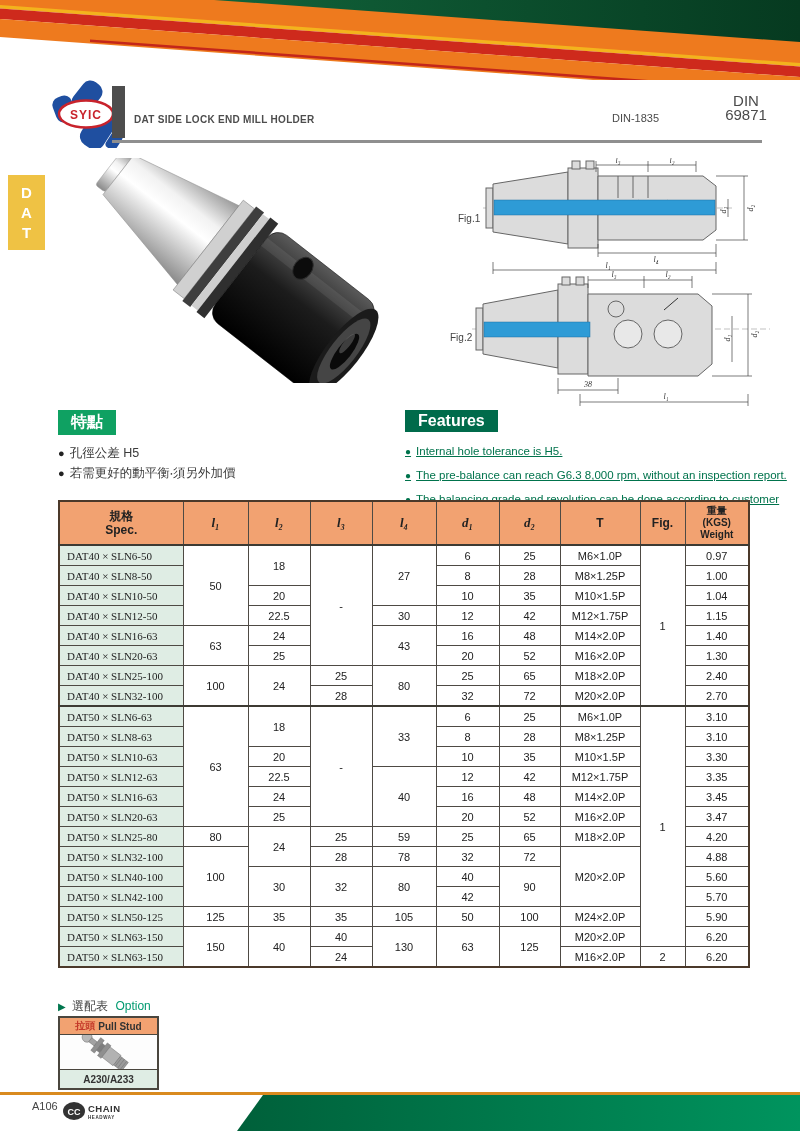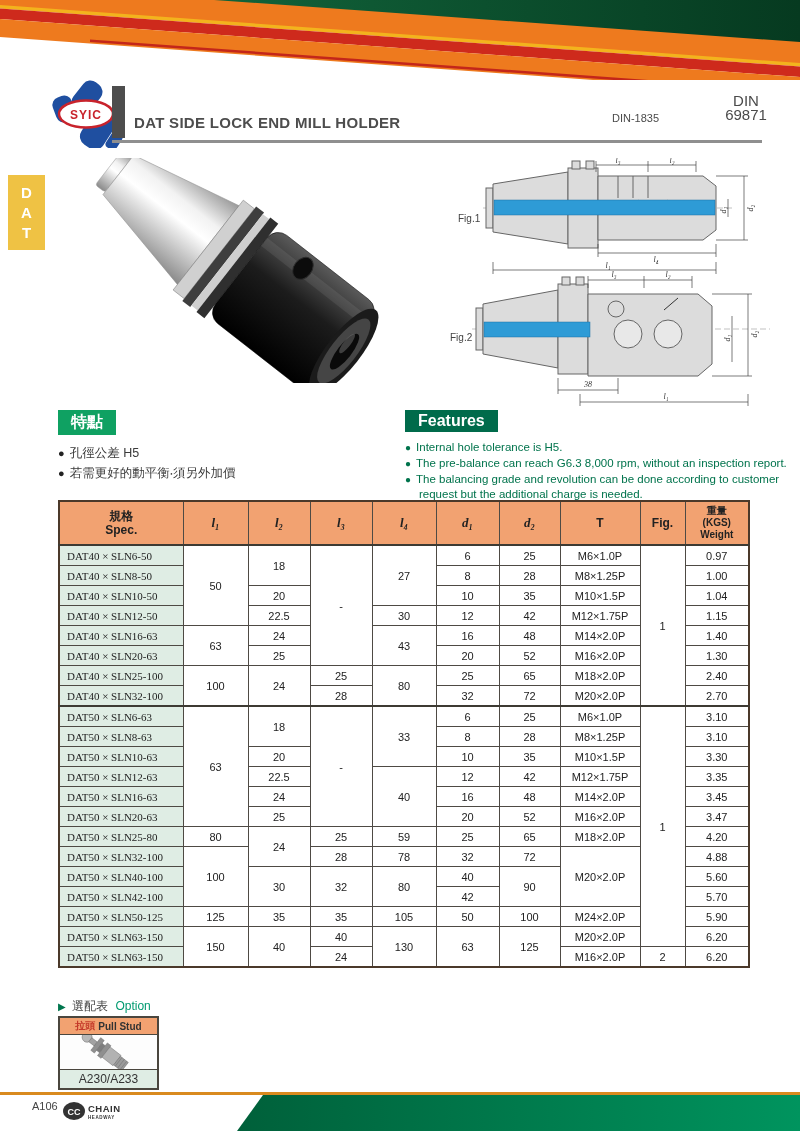--- a/index.html
+++ b/index.html
@@ -3,40 +3,40 @@
 <meta charset="utf-8">
 <style>
   html,body{margin:0;padding:0;background:#e8e8e8;}
   .page{position:relative;width:800px;height:1131px;margin:0 auto;background:#ffffff;
         font-family:"Liberation Sans",sans-serif;overflow:hidden;}
   .abs{position:absolute;}
 
   
   .title-bar{position:absolute;left:112px;top:86px;width:13px;height:52px;background:#4D4D4D;}
   .title-zh{position:absolute;left:134px;top:82px;font-size:25px;font-weight:bold;color:#4D4D4D;letter-spacing:1px;}
-  .title-en{position:absolute;left:134px;top:114px;font-size:15px;font-weight:bold;color:#4D4D4D;letter-spacing:.3px;}
+  .title-en{position:absolute;left:134px;top:114px;font-size:10px;font-weight:bold;color:#4D4D4D;letter-spacing:.3px;}
   .din-left{position:absolute;left:612px;top:112px;font-size:11px;color:#4a4a4a;}
   .din-right{position:absolute;left:716px;top:94px;width:60px;text-align:center;font-size:15px;color:#4a4a4a;line-height:14px;}
   .header-rule{position:absolute;left:112px;top:140px;width:650px;height:3px;background:#8F8F8F;}
 
   
   .side-tab{position:absolute;left:8px;top:175px;width:37px;height:75px;background:#EFC244;
             display:flex;flex-direction:column;align-items:center;justify-content:center;gap:3px;}
   .side-tab span{color:#ffffff;font-weight:bold;font-size:15px;line-height:17px;}
 
   
   .feat{position:absolute;top:410px;}
   .feat-zh{left:58px;width:335px;}
   .feat-en{left:405px;width:390px;}
   .badge{display:inline-block;color:#fff;font-weight:bold;font-size:16px;padding:2px 13px;}
   .badge-zh{background:#0FA162;}
   .badge-en{background:#006B4B;}
   .feat ul{list-style:none;margin:8px 0 0 0;padding:0;}
   .feat-zh li{font-size:12.5px;color:#3a3a3a;line-height:20px;}
-  .feat-en li{font-size:11.5px;color:#00734C;line-height:14px;margin-bottom:1px;padding-left:14px;text-indent:-14px;}
+  .feat-en li{font-size:11.5px;color:#00734C;line-height:22px;margin-bottom:1px;padding-left:14px;text-indent:-14px;text-decoration:underline;}
   .feat .blt{margin-right:5px;}
   .feat-zh .blt{color:#222;font-size:11px;}
   .feat-en .blt{color:#00734C;font-size:10px;}
 
   
   table.spec{position:absolute;left:58px;top:500px;border-collapse:collapse;table-layout:fixed;
              border:2px solid #4b392a;}
   table.spec th,table.spec td{border:1px solid #4e4a44;font-size:11px;color:#222;}
   table.spec thead th{background:#F2A271;height:40px;text-align:center;font-weight:bold;font-size:12px;line-height:14px;}
   table.spec thead th.dim-i{font-style:italic;font-family:"Liberation Serif",serif;font-size:13px;}
@@ -50,21 +50,21 @@
   .option-row .arrow{color:#00764E;font-size:10px;margin-right:3px;}
   .option-row .zh{color:#444;}
   .option-row .en{color:#009a70;margin-left:4px;}
   .pull-card{position:absolute;left:58px;top:1016px;width:97px;border:2px solid #4a463e;background:#fff;}
   .pull-card .head{height:16px;background:#F2A271;border-bottom:1px solid #4a463e;
                    display:flex;align-items:center;justify-content:center;font-size:10px;font-weight:bold;}
   .pull-card .head .zh{color:#C43A2A;margin-right:3px;}
   .pull-card .head .en{color:#333;}
   .pull-card .body{height:34px;background:#fdfdfd;}
   .pull-card .model{height:18px;background:#DFEDE4;border-top:1px solid #4a463e;
-                    display:flex;align-items:center;justify-content:center;font-size:12px;color:#333;}
+                    display:flex;align-items:center;justify-content:center;font-size:10px;color:#333;font-weight:bold;}
 
   
   .footer-line{position:absolute;left:0;top:1092px;width:800px;height:3px;background:#D98A1F;}
   .page-num{position:absolute;left:32px;top:1100px;font-size:11px;color:#444;}
   .fig-label{font-size:10px;fill:#444;}
   .dimtxt{font-size:8px;fill:#333;font-style:italic;font-family:"Liberation Serif",serif;}
   .dimline{stroke:#444;stroke-width:.7;}
   .drawbody{fill:#DCDCDC;stroke:#666;stroke-width:1;}
 </style>
 </head>

